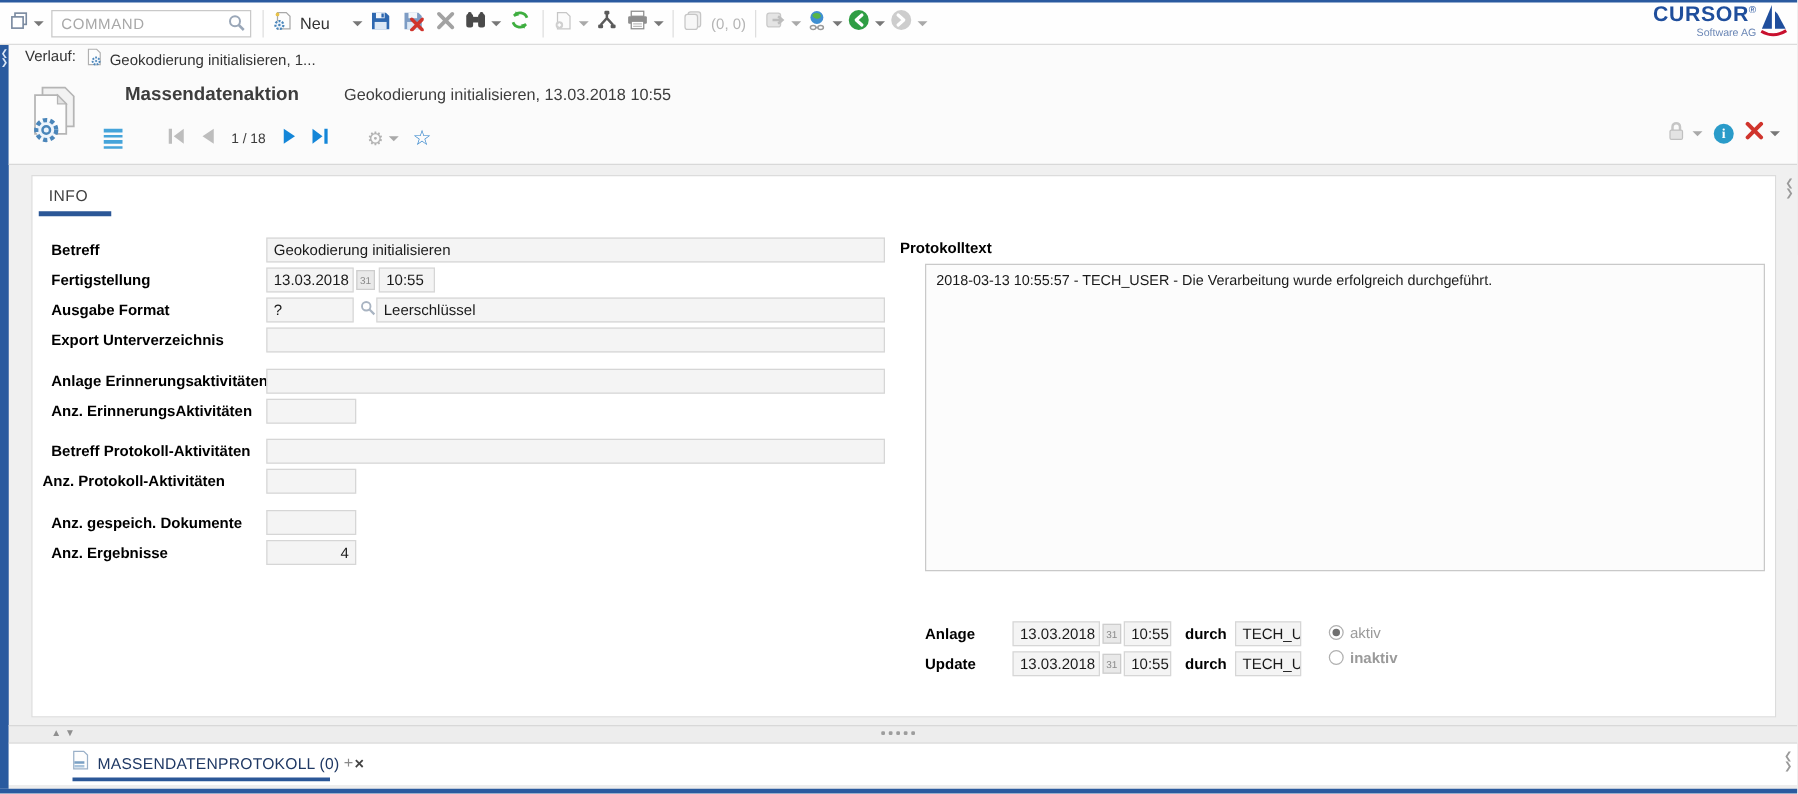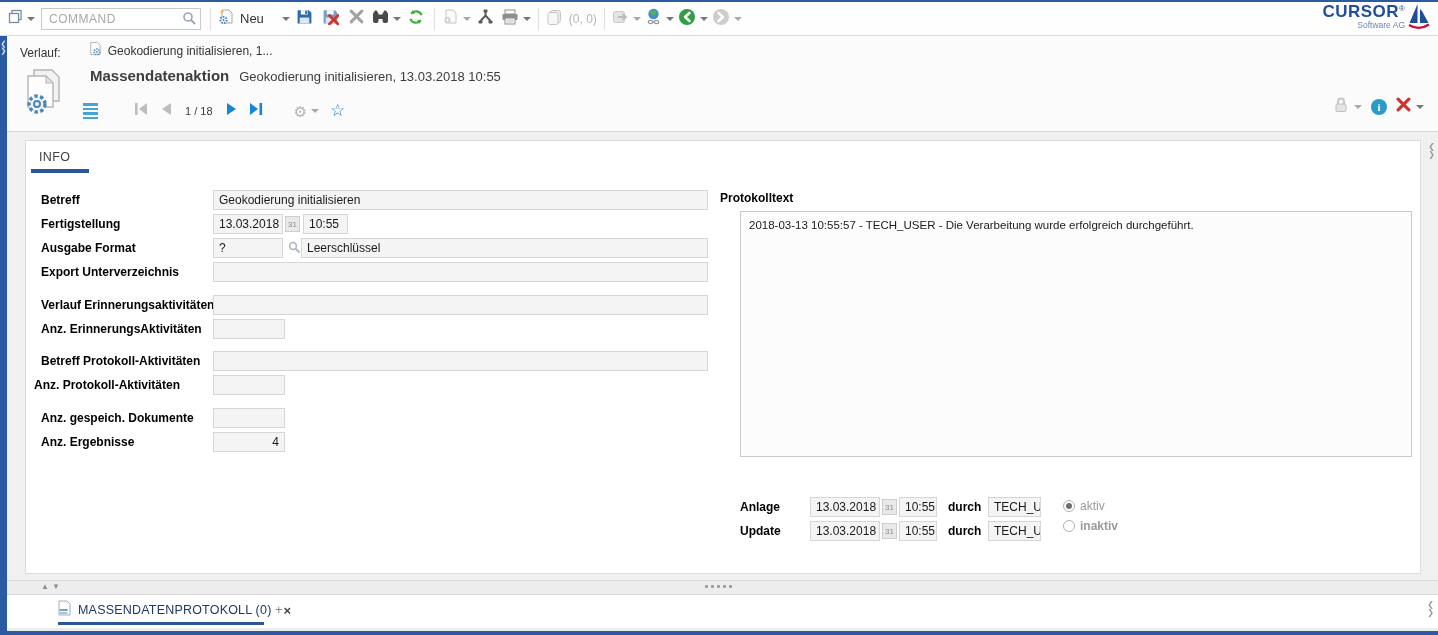--- a/index.html
+++ b/index.html
@@ -29,26 +29,26 @@
   .logo-sub{font-size:8.5px;color:#6a86b5;margin-top:1px;}
 
   
   .left-rail{position:absolute;left:0;top:36px;bottom:4px;width:7px;background:#2a5a9f;
     display:flex;flex-direction:column;align-items:center;padding-top:4px;box-sizing:border-box;}
   .rail-ch{color:#dce8f7;font-size:7px;line-height:7px;cursor:pointer;}
   .bottom-bar{position:absolute;left:0;bottom:0;width:100%;height:4px;background:#2a5a9f;}
 
   
   .header-zone{position:absolute;left:7px;top:36px;right:0;height:96px;background:#fbfbfb;border-bottom:1px solid #d8d8d8;box-sizing:border-box;}
-  .verlauf-row{position:absolute;left:13px;top:2px;height:22px;display:flex;align-items:flex-end;gap:26px;}
+  .verlauf-row{position:absolute;left:13px;top:2px;height:22px;display:flex;align-items:flex-start;gap:6px;}
   .verlauf-label{font-size:12px;color:#333;}
   .verlauf-tab{display:flex;align-items:center;gap:5px;cursor:pointer;}
   .verlauf-tab span{font-size:12px;color:#333;}
   .title-icon{position:absolute;left:15px;top:32px;}
-  .titles{position:absolute;left:83px;top:31px;display:flex;gap:10px;align-items:baseline;text-align:center;}
+  .titles{position:absolute;left:93px;top:31px;display:flex;gap:36px;align-items:baseline;text-align:center;}
   .entity-title{font-size:15px;font-weight:bold;color:#3d3d3d;}
   .record-title{font-size:13px;color:#3d3d3d;}
   .nav-row{position:absolute;left:76px;top:62px;height:26px;display:flex;align-items:center;gap:11px;}
   .pager{font-size:11px;color:#3c3c3c;margin:0 2px;}
   .ham{display:flex;flex-direction:column;gap:2px;cursor:pointer;}
   .ham i{display:block;width:15px;height:2.5px;background:#45a4da;}
   .star{font-size:17px;color:#2a7fc9;line-height:16px;cursor:pointer;}
   .gear-gray{font-size:15px;color:#b3b3b3;line-height:15px;}
   .right-actions{position:absolute;right:14px;top:60px;display:flex;align-items:center;gap:9px;}
   .info-badge{width:16px;height:16px;border-radius:50%;background:#2a9bc9;color:#fff;
@@ -403,21 +403,21 @@
     </span>
     <div class="fld" style="left:275px;top:97px;width:407px;">
         <span>Leerschlüssel</span>
       </div>
 
     <div class="flabel" style="left:15px;top:124px;">Export Unterverzeichnis</div>
     <div class="fld" style="left:187px;top:121px;width:495px;">
         <span></span>
       </div>
 
-    <div class="flabel" style="left:15px;top:157px;">Verlauf Erinnerungsaktivitäten</div>
+    <div class="flabel" style="left:15px;top:157px;">Anlage Erinnerungsaktivitäten</div>
     <div class="fld" style="left:187px;top:154px;width:495px;">
         <span></span>
       </div>
 
     <div class="flabel" style="left:15px;top:181px;">Anz. ErinnerungsAktivitäten</div>
     <div class="fld" style="left:187px;top:178px;width:72px;">
         <span></span>
       </div>
 
     <div class="flabel" style="left:15px;top:213px;">Betreff Protokoll-Aktivitäten</div>

